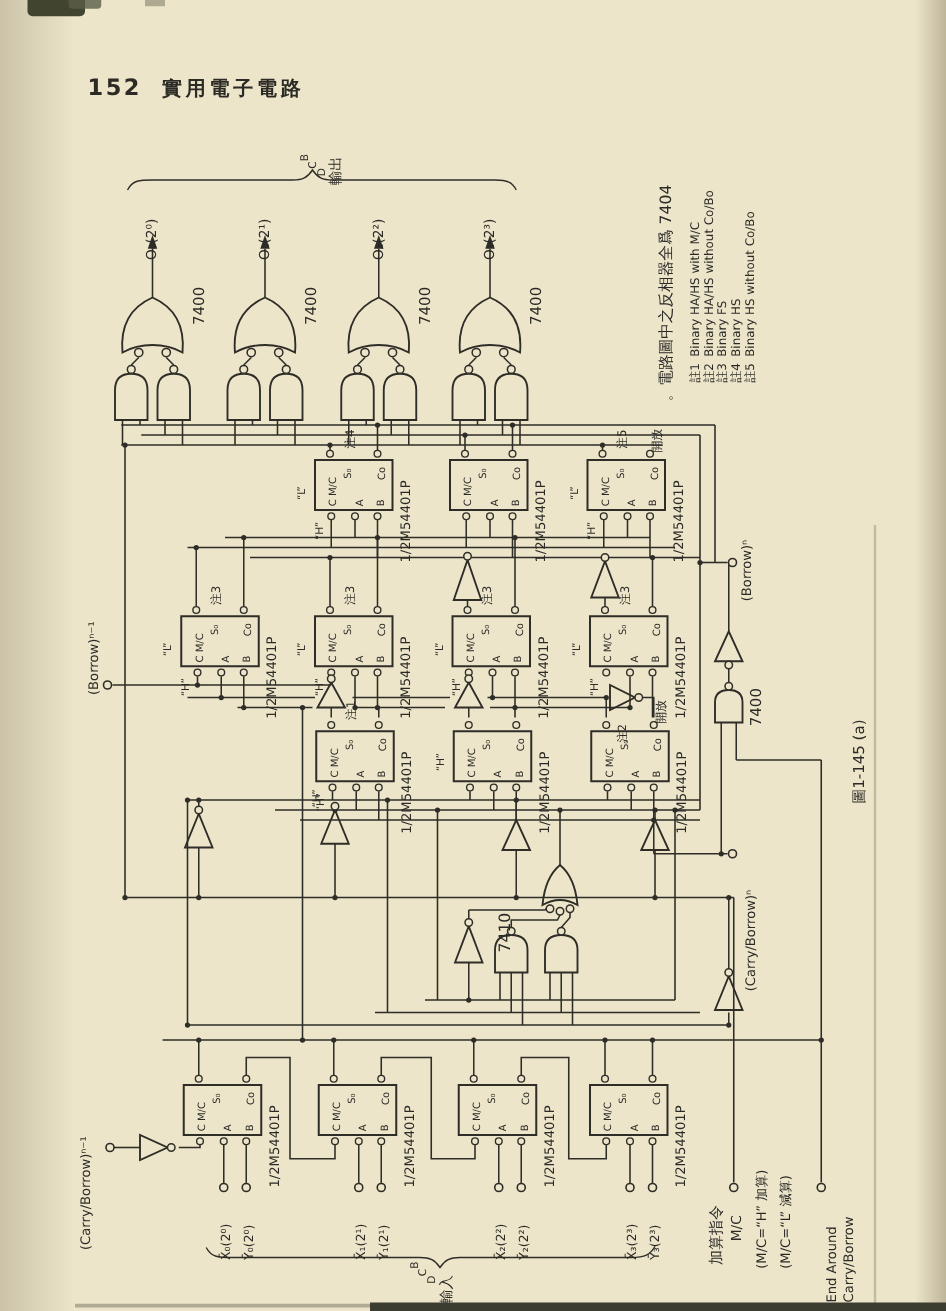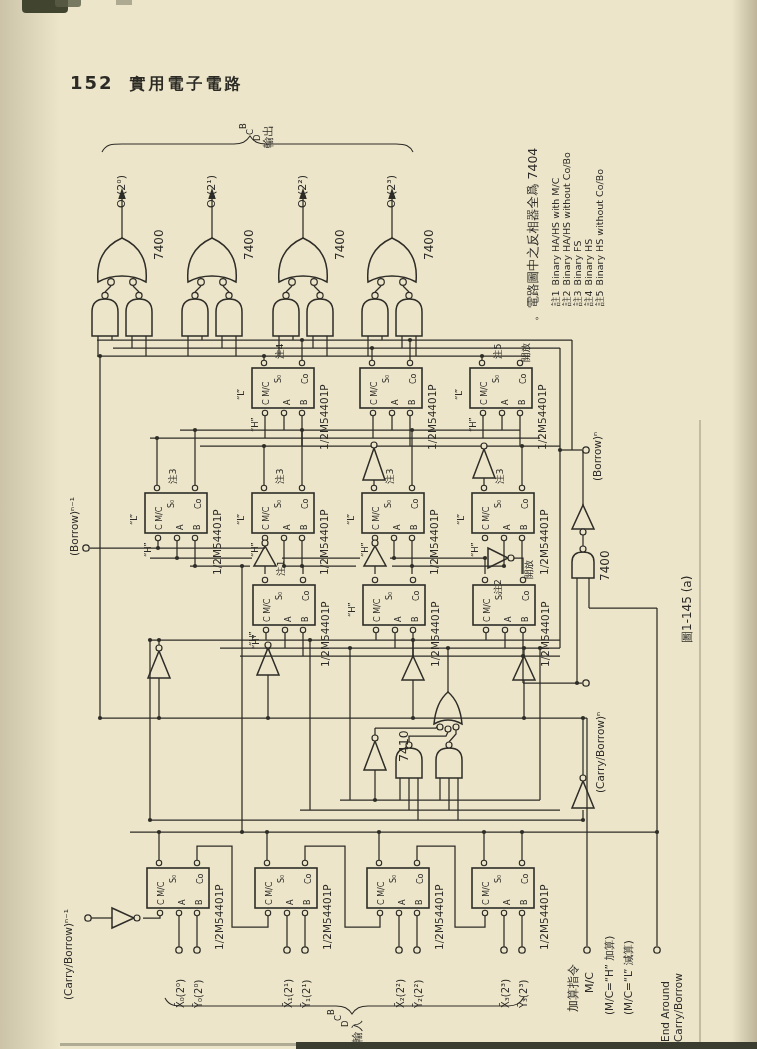--- a/index.html
+++ b/index.html
@@ -8,21 +8,21 @@
   .gutter{position:absolute;left:0;top:0;width:60px;height:1049px;
     background:linear-gradient(to right,rgba(120,108,80,.28),rgba(0,0,0,0));}
   .page-curl{position:absolute;left:732px;top:0;width:25px;height:1049px;
     background:linear-gradient(to right,rgba(0,0,0,0),rgba(120,108,80,.40));}
   .edge-blob1{position:absolute;left:22px;top:0;width:46px;height:13px;background:#41442f;border-radius:0 0 4px 4px;}
   .edge-blob2{position:absolute;left:55px;top:0;width:26px;height:7px;background:#5b5e46;opacity:.8;border-radius:0 0 3px 3px;}
   .edge-blob3{position:absolute;left:116px;top:0;width:16px;height:5px;background:#6f6f5a;opacity:.5;}
   .bottom-strip{position:absolute;left:296px;top:1042px;width:461px;height:7px;background:#3c3d31;}
   .bottom-thin{position:absolute;left:60px;top:1043px;width:236px;height:3px;background:rgba(60,61,49,.35);}
   .right-line{position:absolute;left:699px;top:420px;width:2px;height:629px;background:rgba(100,92,70,.30);}
-  .header{position:absolute;left:70px;top:72px;color:#2b2a24;white-space:nowrap;}
+  .header{position:absolute;left:70px;top:60px;color:#2b2a24;white-space:nowrap;}
   .header .num{font-size:18px;font-weight:bold;letter-spacing:2px;}
   .header .title{font-size:16px;font-weight:bold;margin-left:16px;letter-spacing:3px;}
   svg text{fill:#2b2a26;}
 </style>
 </head>
 <body>
 
 <div class="page">
   <div class="gutter"></div>
 

